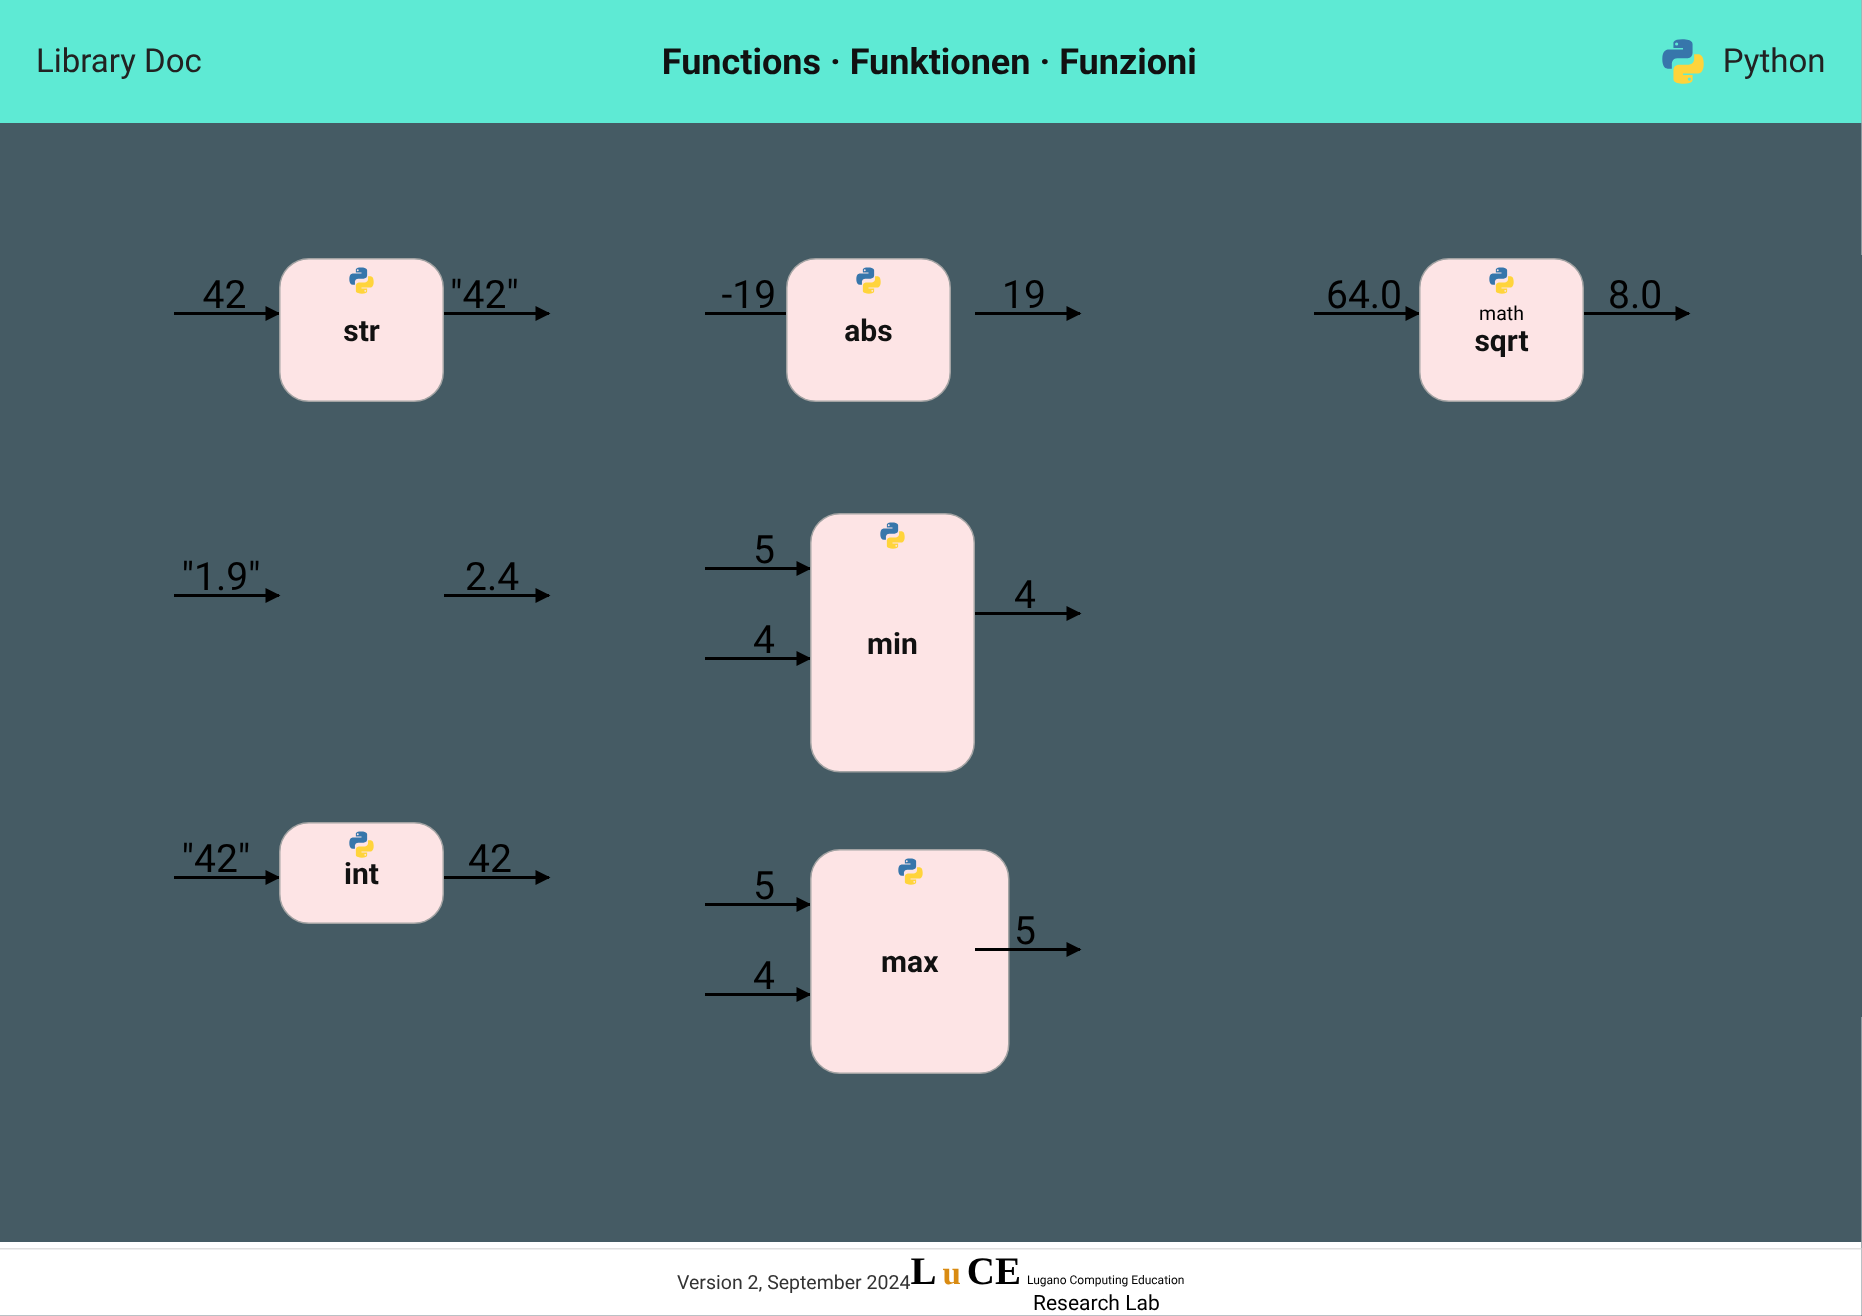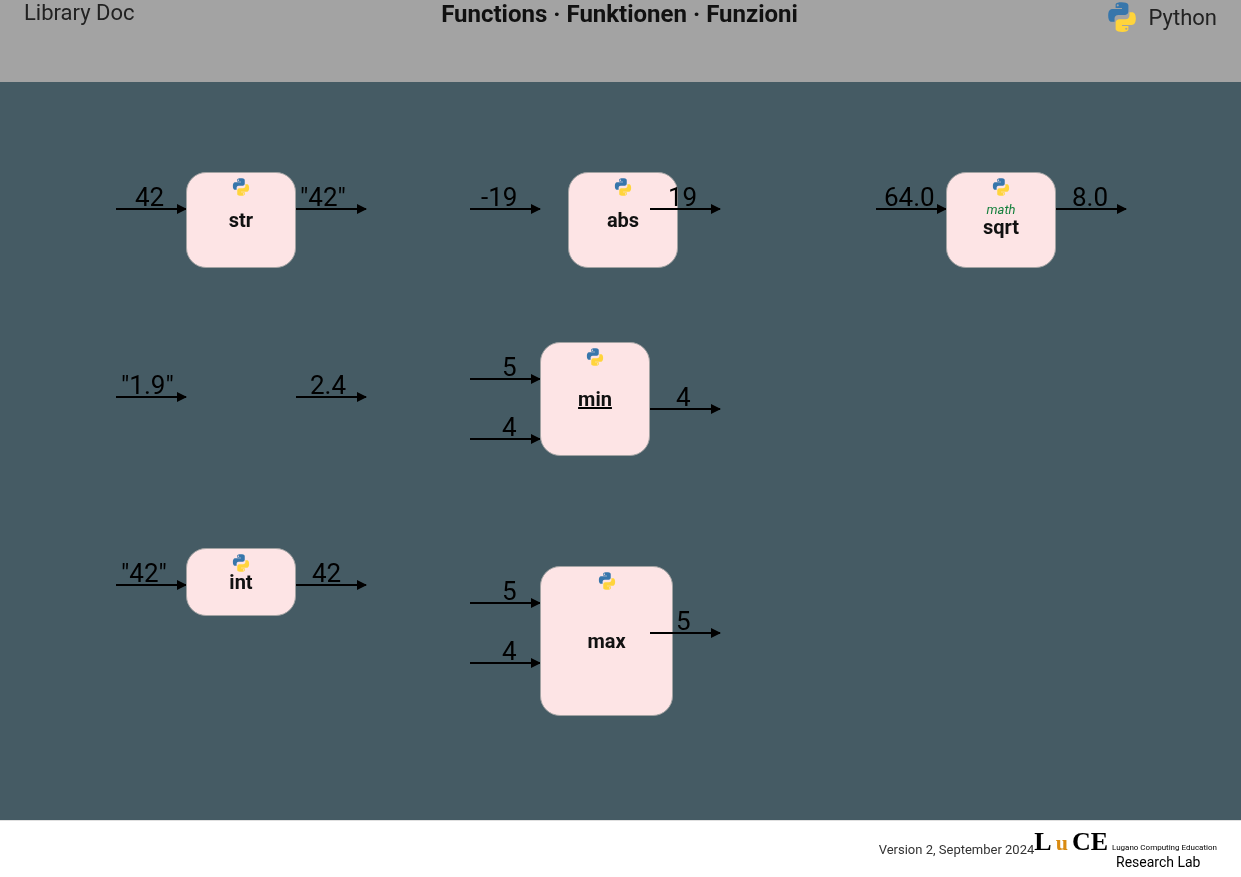--- a/index.html
+++ b/index.html
@@ -5,25 +5,25 @@
   * { margin: 0; padding: 0; box-sizing: border-box; }
   body {
     font-family: -apple-system, BlinkMacSystemFont, "Segoe UI", Roboto, Helvetica, Arial, sans-serif;
     width: 1241px;
     height: 877px;
     background: #fff;
     position: relative;
     overflow: hidden;
   }
   .header {
-    background: #a3a3a3;
+    background: #5eead4;
     height: 82px;
     width: 100%;
     display: flex;
-    align-items: flex-start;
+    align-items: center;
     justify-content: space-between;
     padding: 0 24px;
   }
   .header-left {
     font-size: 22px;
     color: #222;
   }
   .header-title {
     font-size: 24px;
     font-weight: 700;
@@ -54,22 +54,21 @@
     align-items: center;
     justify-content: center;
   }
   .fn-name {
     font-size: 20px;
     font-weight: 700;
     color: #111;
   }
   .fn-module {
     font-size: 13px;
-    font-style: italic;
-    color: #15803d;
+    color: #000000;
     margin-bottom: -2px;
   }
   .fn-icon {
     position: absolute;
     top: 4px;
     left: 50%;
     transform: translateX(-50%);
   }
   .arrow {
     position: absolute;
@@ -91,26 +90,26 @@
     position: absolute;
     font-size: 26px;
     color: #000;
     white-space: nowrap;
   }
   .footer {
     position: absolute;
     bottom: 0;
     left: 0;
     right: 0;
-    height: 57px;
+    height: 45px;
     background: #fff;
     border-top: 1px solid #e0e0e0;
     display: flex;
     align-items: center;
-    justify-content: flex-end;
+    justify-content: center;
     padding: 0 24px;
   }
   .footer-left {
     font-size: 13px;
     color: #333;
   }
   .footer-right {
     display: flex;
     align-items: baseline;
     gap: 4px;
@@ -169,37 +168,37 @@
           <path fill="#ffd43b" d="M33 60c12 0 11-5 11-5v-6H32v-2h18s8 1 8-12-7-12-7-12h-5v6s0 7-7 7H27s-7 0-7 7v11s-1 6 13 6zm7-4a2 2 0 1 1 0-4 2 2 0 0 1 0 4z"></path>
         </svg>
     </span>
     <span class="fn-name">int</span>
   </div>
   <div class="arrow" style="left:296px; top:502px; width:70px;"></div>
   <div class="arrow-label" style="left:312px; top:476px;">42</div>
 
   <div class="arrow" style="left:470px; top:126px; width:70px;"></div>
   <div class="arrow-label" style="left:481px; top:100px;">-19</div>
-  <div class="fn-box" style="left:568px; top:90px; width:110px; height:96px;">
+  <div class="fn-box" style="left:524px; top:90px; width:110px; height:96px;">
     <span class="fn-icon">
       <svg width="20" height="20" viewBox="0 0 64 64">
           <path fill="#3776ab" d="M31 4c-12 0-11 5-11 5v6h12v2H14s-8-1-8 12 7 12 7 12h5v-6s0-7 7-7h12s7 0 7-7V10s1-6-13-6zm-7 4a2 2 0 1 1 0 4 2 2 0 0 1 0-4z"></path>
           <path fill="#ffd43b" d="M33 60c12 0 11-5 11-5v-6H32v-2h18s8 1 8-12-7-12-7-12h-5v6s0 7-7 7H27s-7 0-7 7v11s-1 6 13 6zm7-4a2 2 0 1 1 0-4 2 2 0 0 1 0 4z"></path>
         </svg>
     </span>
     <span class="fn-name">abs</span>
   </div>
   <div class="arrow" style="left:650px; top:126px; width:70px;"></div>
   <div class="arrow-label" style="left:668px; top:100px;">19</div>
 
   <div class="arrow" style="left:470px; top:296px; width:70px;"></div>
   <div class="arrow-label" style="left:502px; top:270px;">5</div>
   <div class="arrow" style="left:470px; top:356px; width:70px;"></div>
   <div class="arrow-label" style="left:502px; top:330px;">4</div>
-  <div class="fn-box" style="left:540px; top:260px; width:110px; height:114px;text-decoration:underline;">
+  <div class="fn-box" style="left:540px; top:260px; width:110px; height:173px;">
     <span class="fn-icon">
       <svg width="20" height="20" viewBox="0 0 64 64">
           <path fill="#3776ab" d="M31 4c-12 0-11 5-11 5v6h12v2H14s-8-1-8 12 7 12 7 12h5v-6s0-7 7-7h12s7 0 7-7V10s1-6-13-6zm-7 4a2 2 0 1 1 0 4 2 2 0 0 1 0-4z"></path>
           <path fill="#ffd43b" d="M33 60c12 0 11-5 11-5v-6H32v-2h18s8 1 8-12-7-12-7-12h-5v6s0 7-7 7H27s-7 0-7 7v11s-1 6 13 6zm7-4a2 2 0 1 1 0-4 2 2 0 0 1 0 4z"></path>
         </svg>
     </span>
     <span class="fn-name">min</span>
   </div>
   <div class="arrow" style="left:650px; top:326px; width:70px;"></div>
   <div class="arrow-label" style="left:676px; top:300px;">4</div>

